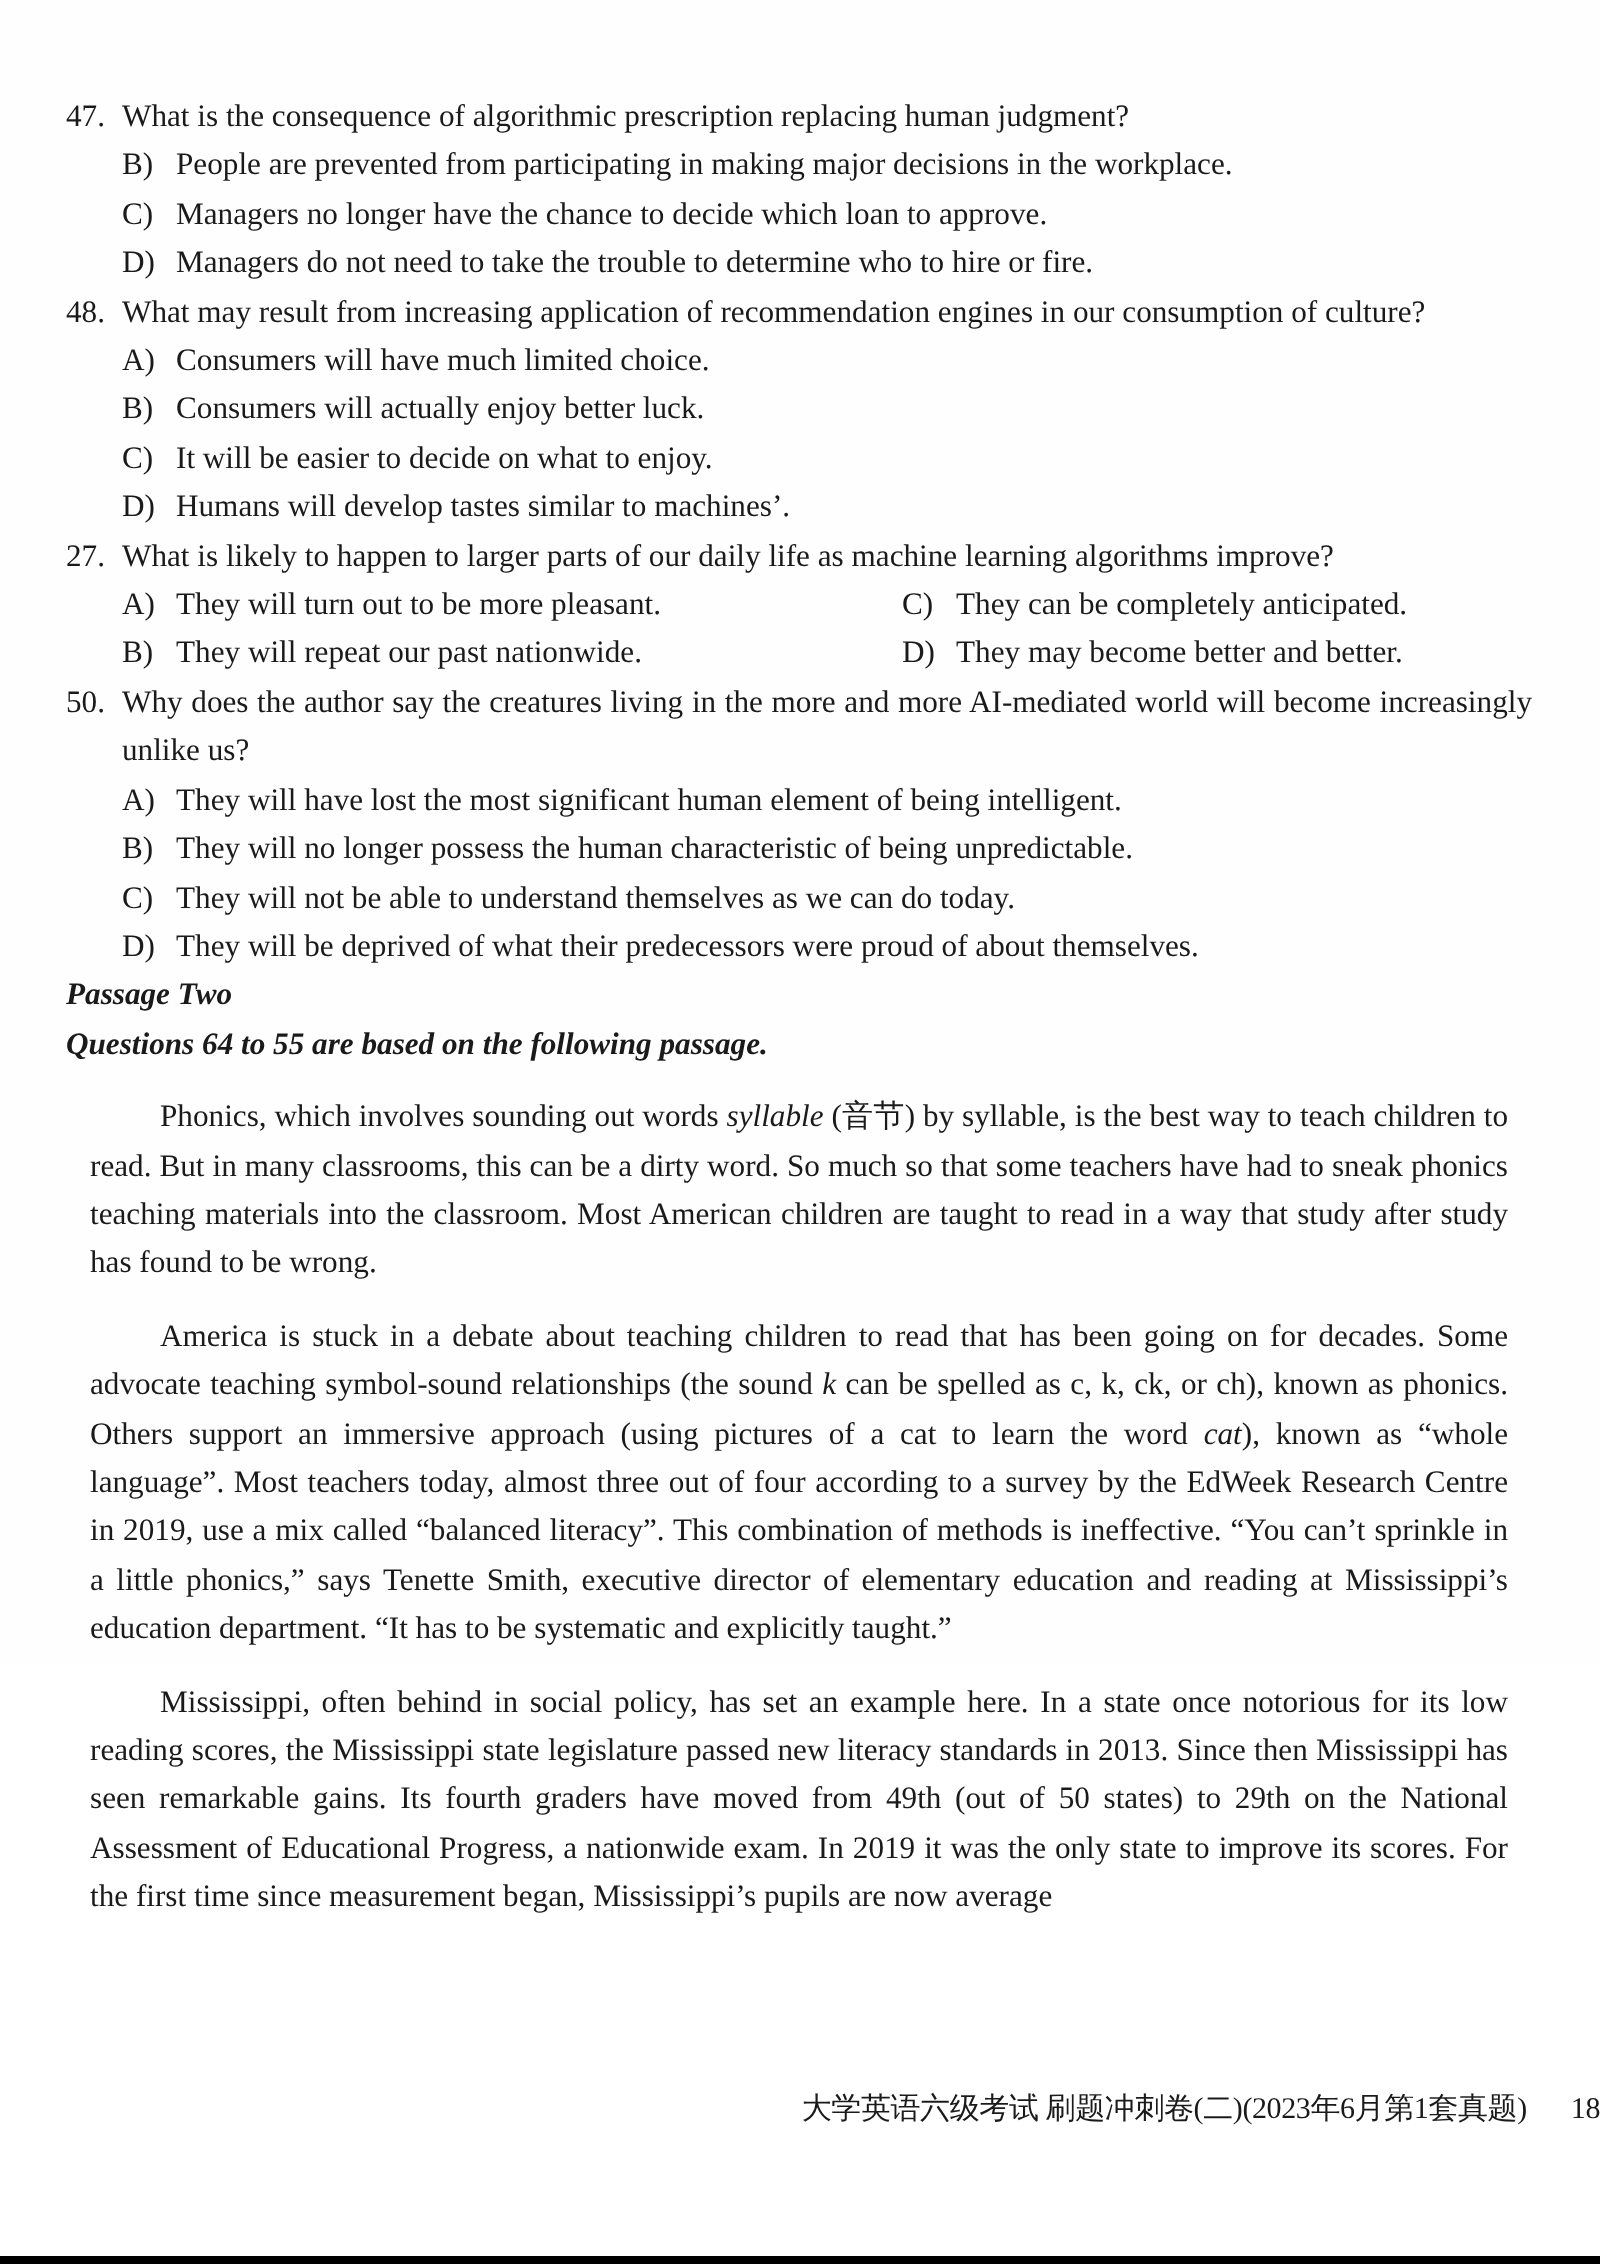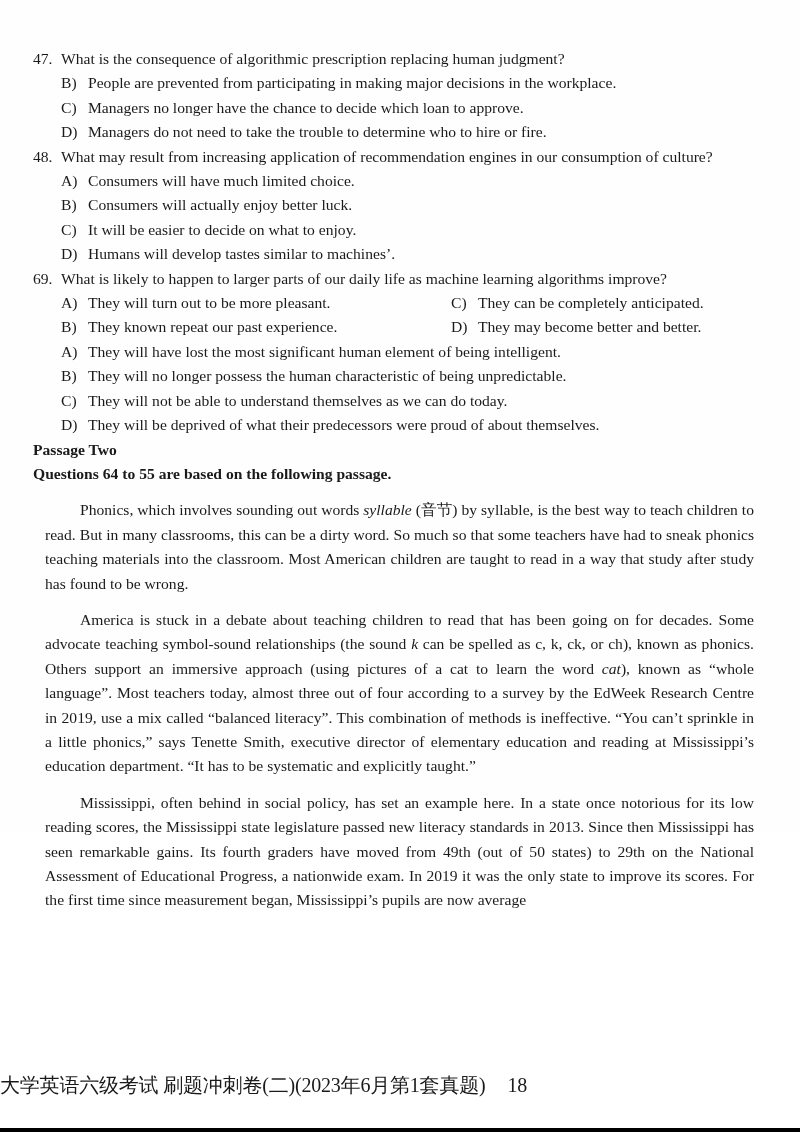--- a/index.html
+++ b/index.html
@@ -62,35 +62,36 @@
     .opt-grid .cell {
       white-space: nowrap;
     }
     .opt-grid .letter {
       display: inline-block;
       width: 27px;
     }
     .heading {
       font-weight: bold;
       line-height: 24.4px;
+      font-style: italic;
     }
     .para {
       text-indent: 35px;
       text-align: justify;
       line-height: 24.4px;
       margin: 12px;
     }
     .para .it { font-style: italic; }
     .footer {
       position: absolute;
-      top: 1072px;
+      top: 1045px;
       left: 0;
       width: 800px;
-      text-align: left;
-      font-size: 20px;
+      text-align: right;
+      font-size: 15px;
       letter-spacing: -0.2px;
     }
     .footer .page-num {
       margin-left: 22px;
     }
     .bottom-bar {
       position: absolute;
       left: 0;
       top: 1128px;
       width: 800px;
@@ -120,32 +121,36 @@
         <span class="q-text">What may result from increasing application of recommendation engines in our consumption of culture?</span>
       </div>
       <div class="opt"><span class="letter">A)</span><span>Consumers will have much limited choice.</span></div>
       <div class="opt"><span class="letter">B)</span><span>Consumers will actually enjoy better luck.</span></div>
       <div class="opt"><span class="letter">C)</span><span>It will be easier to decide on what to enjoy.</span></div>
       <div class="opt"><span class="letter">D)</span><span>Humans will develop tastes similar to machines’.</span></div>
     </div>
 
     <div>
       <div class="q-stem">
-        <span class="q-num">69.</span>
+        <span class="q-num">27.</span>
         <span class="q-text">What is likely to happen to larger parts of our daily life as machine learning algorithms improve?</span>
       </div>
       <div class="opt-grid">
         <div class="cell"><span class="letter">A)</span><span>They will turn out to be more pleasant.</span></div>
         <div class="cell"><span class="letter">C)</span><span>They can be completely anticipated.</span></div>
-        <div class="cell"><span class="letter">B)</span><span>They known repeat our past experience.</span></div>
+        <div class="cell"><span class="letter">B)</span><span>They will repeat our past nationwide.</span></div>
         <div class="cell"><span class="letter">D)</span><span>They may become better and better.</span></div>
       </div>
     </div>
 
     <div>
+      <div class="q-stem">
+        <span class="q-num">50.</span>
+        <span class="q-text">Why does the author say the creatures living in the more and more AI-mediated world will become increasingly unlike us?</span>
+      </div>
       <div class="opt"><span class="letter">A)</span><span>They will have lost the most significant human element of being intelligent.</span></div>
       <div class="opt"><span class="letter">B)</span><span>They will no longer possess the human characteristic of being unpredictable.</span></div>
       <div class="opt"><span class="letter">C)</span><span>They will not be able to understand themselves as we can do today.</span></div>
       <div class="opt"><span class="letter">D)</span><span>They will be deprived of what their predecessors were proud of about themselves.</span></div>
     </div>
 
     <div class="heading">Passage Two</div>
     <div class="heading">Questions 64 to 55 are based on the following passage.</div>
 
     <p class="para"><span>Phonics, which involves sounding out words </span><span class="it">syllable</span><span> (音节) by syllable, is the best way to teach children to read. But in many classrooms, this can be a dirty word. So much so that some teachers have had to sneak phonics teaching materials into the classroom. Most American children are taught to read in a way that study after study has found to be wrong.</span></p>

